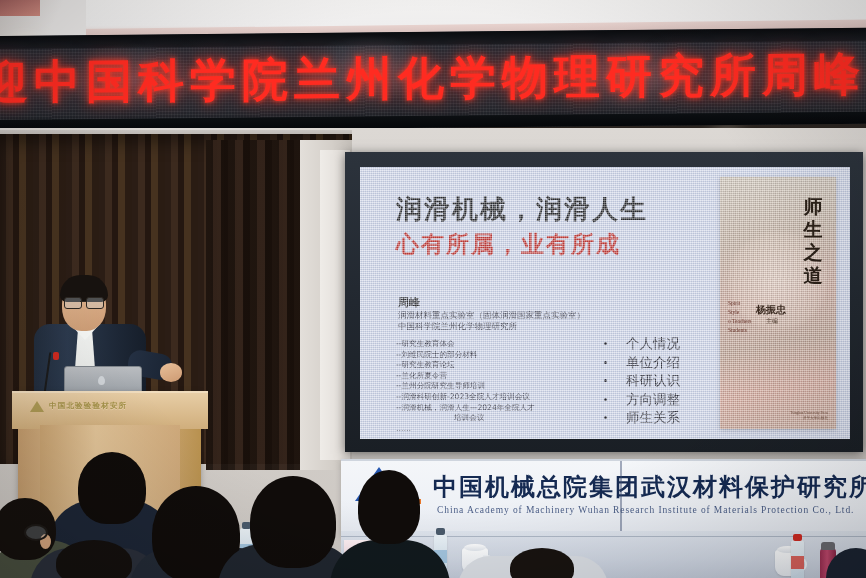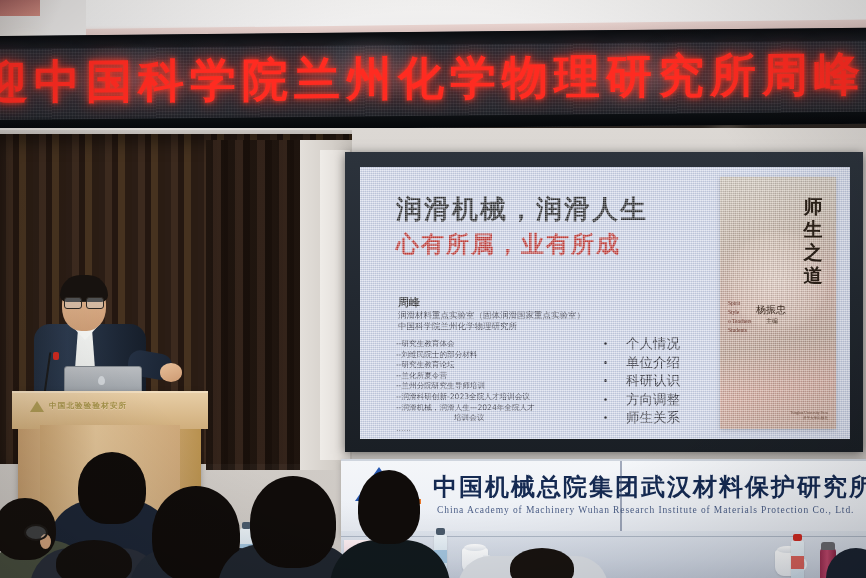--- a/index.html
+++ b/index.html
@@ -95,21 +95,21 @@
   .book{position:absolute;right:14px;top:10px;width:116px;height:252px;
     background:linear-gradient(170deg,#cfc5b4 0%,#c0ab97 25%,#caa392 48%,#b99a86 65%,#d5a18e 82%,#c4a08c 100%);
     box-shadow:0 1px 5px rgba(0,0,0,.28);overflow:hidden;}
   .book:before{content:"";position:absolute;left:6px;top:52px;width:104px;height:104px;border-radius:50%;
     background:radial-gradient(circle,rgba(240,225,210,.55) 0%,rgba(225,200,180,.30) 62%,rgba(200,170,150,0) 70%);}
   .book:after{content:"";position:absolute;inset:0;
     background:repeating-linear-gradient(92deg,rgba(120,95,80,.10) 0 2px,rgba(255,255,255,0) 2px 5px);}
   .book-title{position:absolute;right:12px;top:18px;width:22px;font-size:19px;font-weight:700;
     color:#2a2018;line-height:23px;text-align:center;z-index:3;
     font-family:"DejaVu Serif","Liberation Serif",serif;}
-  .book-author{position:absolute;left:36px;top:126px;font-size:10px;font-weight:400;color:#3a2a20;z-index:3;
+  .book-author{position:absolute;left:36px;top:126px;font-size:10px;font-weight:700;color:#3a2a20;z-index:3;
     font-family:"DejaVu Sans","Liberation Sans",sans-serif;}
   .book-role{position:absolute;left:46px;top:140px;font-size:6px;color:#4a382c;z-index:3;
     font-family:"DejaVu Sans","Liberation Sans",sans-serif;}
   .book-en{position:absolute;left:8px;top:122px;font-size:5.5px;line-height:9px;color:#6d3a30;z-index:3;
     font-family:"Liberation Serif","DejaVu Serif",serif;}
   .book-pub{position:absolute;right:8px;bottom:8px;font-size:3.6px;line-height:5px;color:#6a4a3c;
     text-align:right;z-index:3;font-family:"Liberation Serif",serif;}
   
   .podium{position:absolute;left:18px;top:395px;width:183px;height:183px;
     background:linear-gradient(90deg,#c39b6c,#e0c193 35%,#d2ae80 70%,#b8914f);

